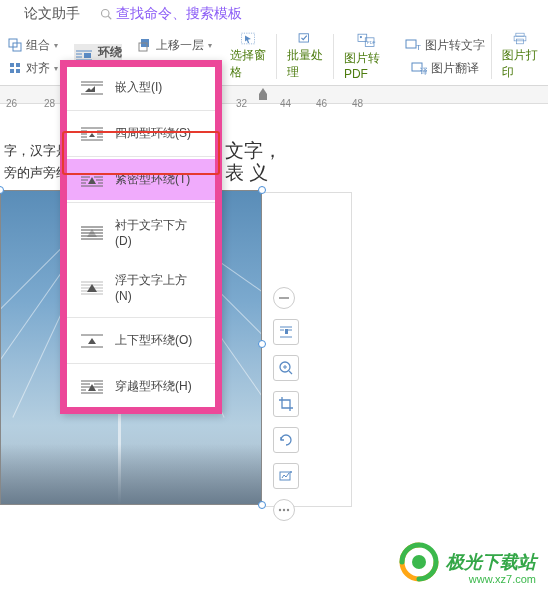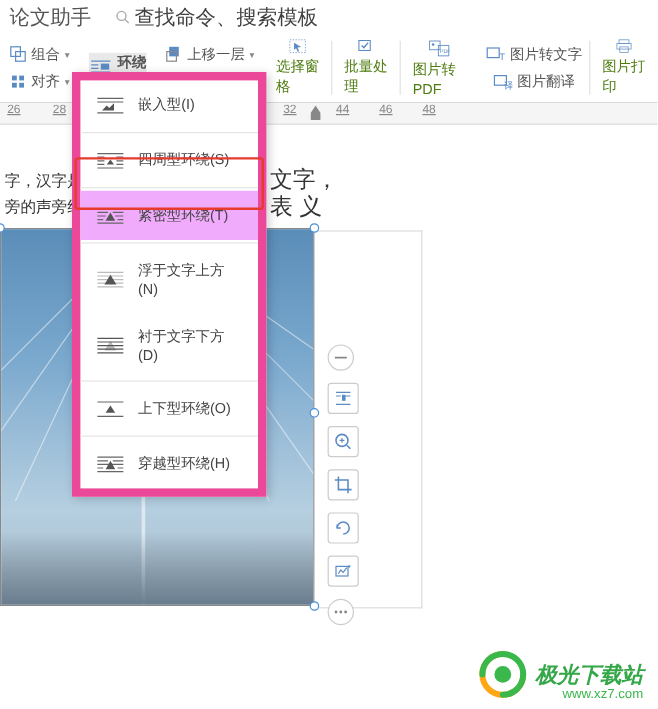--- a/index.html
+++ b/index.html
@@ -1,32 +1,32 @@
 <!DOCTYPE html>
 <html><head>
 <meta charset="utf-8">
 <style>
 *{margin:0;padding:0;box-sizing:border-box;font-family:"Microsoft YaHei",sans-serif;}
 body{width:548px;height:591px;overflow:hidden;background:#fff;position:relative;}
-.topbar{height:28px;display:flex;align-items:center;padding:0 8px;font-size:17px;color:#666;}
+.topbar{height:28px;display:flex;align-items:center;padding:0 8px;font-size:14px;color:#666;margin-left:16px;}
 .tw{color:#555;margin-right:20px;}
-.search{color:#404040;display:flex;align-items:center;gap:4px;justify-content:space-between;}
+.search{color:#8b5cf6;display:flex;align-items:center;gap:4px;justify-content:space-between;}
 .search svg{width:12px;height:12px;}
 .ribbon{height:58px;border-bottom:1px solid #d8d8d8;display:flex;background:#fff;}
 .rgroup{padding:4px 8px;display:flex;flex-direction:column;gap:6px;justify-content:center;}
 .sep{width:1px;background:#e2e2e2;margin:6px 0;}
 .ritem{display:flex;align-items:center;gap:4px;font-size:12px;color:#555;cursor:pointer;white-space:nowrap;justify-content:center;}
 .ritem svg{flex-shrink:0;}
 .ritem.sel{background:#e9e9e9;}
 .drop{font-size:8px;color:#888;}
 .bgroup{display:flex;flex-direction:column;align-items:center;justify-content:center;padding:4px 10px;font-size:12px;color:#4d7c0f;cursor:pointer;gap:2px;}
 .bgroup svg{width:26px;height:22px;}
 .dual{display:flex;flex-direction:column;gap:6px;padding:4px 6px;justify-content:center;}
 .ruler{height:18px;background:#f5f5f5;border-bottom:1px solid #ddd;font-size:10px;color:#888;position:relative;}
-.ruler span{position:absolute;top:0;text-decoration:underline;}
+.ruler span{position:absolute;top:12px;}
 .txt{position:absolute;top:140px;left:4px;font-size:13px;color:#333;line-height:22px;}
 .txt2{position:absolute;top:140px;left:225px;font-size:19px;color:#333;line-height:22px;}
 .imgwrap{position:absolute;top:190px;left:0;width:262px;height:315px;border:1px solid #888;}
 .bridge{width:100%;height:100%;background:linear-gradient(180deg,#5a8db8 0%,#7ba9ce 35%,#9abdd8 55%,#b5cfe0 75%,#a8b8c5 100%);position:relative;overflow:hidden;}
 .cable{position:absolute;background:rgba(255,255,255,0.5);width:1px;transform-origin:top;}
 .tower{position:absolute;left:45%;top:0;width:3px;height:100%;background:#dde8f0;}
 .city{position:absolute;bottom:0;left:0;right:0;height:60px;background:linear-gradient(0deg,#6a7d8e,transparent);}
 .handle{position:absolute;width:8px;height:8px;background:#fff;border:1px solid #4a8fd8;border-radius:50%;}
 .rothandle{position:absolute;left:130px;top:182px;width:10px;height:10px;border:1px solid #888;border-radius:50%;background:#fff;}
 .menu{position:absolute;top:60px;left:60px;width:162px;background:#fff;border:7px solid #ec4899;box-shadow:2px 2px 8px rgba(0,0,0,0.2);z-index:10;}
@@ -252,42 +252,42 @@
           <line x1="0" y1="14" x2="22" y2="14" stroke="#666"></line>
           <path d="M7 12 L11 5 L15 12 Z" fill="#555"></path>
         </svg>
       </div>
     <span>紧密型环绕(T)</span>
   </div>
   <div class="msep"></div>
   <div class="mitem">
     <div class="micon">
         <svg viewBox="0 0 22 16">
+          <path d="M6 12 L11 4 L16 12 Z" fill="#bbb"></path>
+          <line x1="0" y1="2" x2="22" y2="2" stroke="#555"></line>
+          <line x1="0" y1="5" x2="22" y2="5" stroke="#555"></line>
+          <line x1="0" y1="8" x2="22" y2="8" stroke="#555"></line>
+          <line x1="0" y1="11" x2="22" y2="11" stroke="#555"></line>
+          <line x1="0" y1="14" x2="22" y2="14" stroke="#555"></line>
+        </svg>
+      </div>
+    <span>衬于文字下方(D)</span>
+  </div>
+  <div class="mitem">
+    <div class="micon">
+        <svg viewBox="0 0 22 16">
           <line x1="0" y1="2" x2="22" y2="2" stroke="#bbb"></line>
           <line x1="0" y1="5" x2="22" y2="5" stroke="#bbb"></line>
           <line x1="0" y1="8" x2="22" y2="8" stroke="#bbb"></line>
           <line x1="0" y1="11" x2="22" y2="11" stroke="#bbb"></line>
           <line x1="0" y1="14" x2="22" y2="14" stroke="#bbb"></line>
           <path d="M6 12 L11 4 L16 12 Z" fill="#555"></path>
         </svg>
       </div>
     <span>浮于文字上方(N)</span>
-  </div>
-  <div class="mitem">
-    <div class="micon">
-        <svg viewBox="0 0 22 16">
-          <path d="M6 12 L11 4 L16 12 Z" fill="#bbb"></path>
-          <line x1="0" y1="2" x2="22" y2="2" stroke="#555"></line>
-          <line x1="0" y1="5" x2="22" y2="5" stroke="#555"></line>
-          <line x1="0" y1="8" x2="22" y2="8" stroke="#555"></line>
-          <line x1="0" y1="11" x2="22" y2="11" stroke="#555"></line>
-          <line x1="0" y1="14" x2="22" y2="14" stroke="#555"></line>
-        </svg>
-      </div>
-    <span>衬于文字下方(D)</span>
   </div>
   <div class="msep"></div>
   <div class="mitem">
     <div class="micon">
         <svg viewBox="0 0 22 16">
           <line x1="0" y1="2" x2="22" y2="2" stroke="#666"></line>
           <line x1="0" y1="14" x2="22" y2="14" stroke="#666"></line>
           <path d="M7 11 L11 5 L15 11 Z" fill="#555"></path>
         </svg>
       </div>

